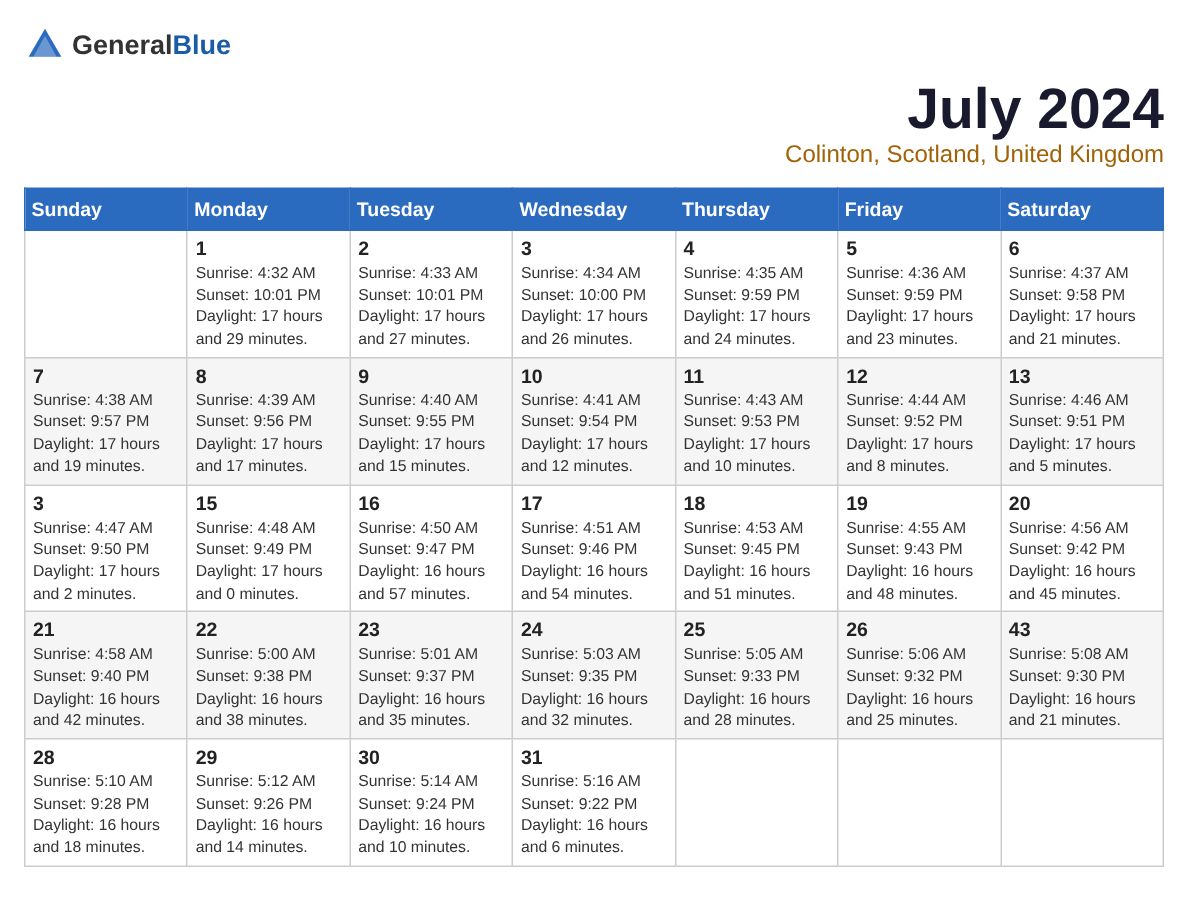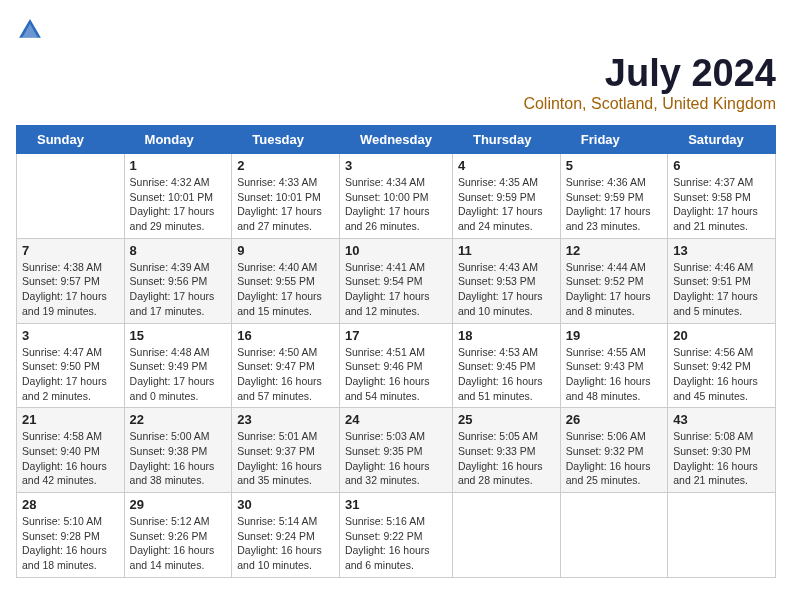--- a/index.html
+++ b/index.html
@@ -49,21 +49,21 @@
       color: #a16207;
     }
     .calendar-table {
       width: 100%;
       border-collapse: collapse;
       font-size: 11px;
     }
     .calendar-table th {
       background-color: #2a6abf;
       color: #fff;
-      padding: 6px 20px;
+      padding: 6px 4px;
       text-align: left;
       font-size: 13px;
       font-weight: bold;
       border: 1px solid #2a6abf;
     }
     .calendar-table td {
       border: 1px solid #ccc;
       vertical-align: top;
       padding: 4px 5px;
       width: 108px;
@@ -91,20 +91,23 @@
   </style>
 </head>
 <body>
 
 <div class="header-section">
   <div class="logo">
     <svg class="logo-icon" viewBox="0 0 36 36" xmlns="http://www.w3.org/2000/svg">
       <polygon points="18,4 32,28 4,28" fill="#2a6abf"></polygon>
       <polygon points="18,10 28,28 8,28" fill="#fff" opacity="0.3"></polygon>
     </svg>
+    <div>
+      <span class="logo-text-general">General</span><span class="logo-text-blue">Blue</span>
+    </div>
   </div>
   <div class="title-section">
     <div class="month-title">July 2024</div>
     <div class="location-title">Colinton, Scotland, United Kingdom</div>
   </div>
 </div>
 
 <table class="calendar-table">
   <thead>
     <tr>

